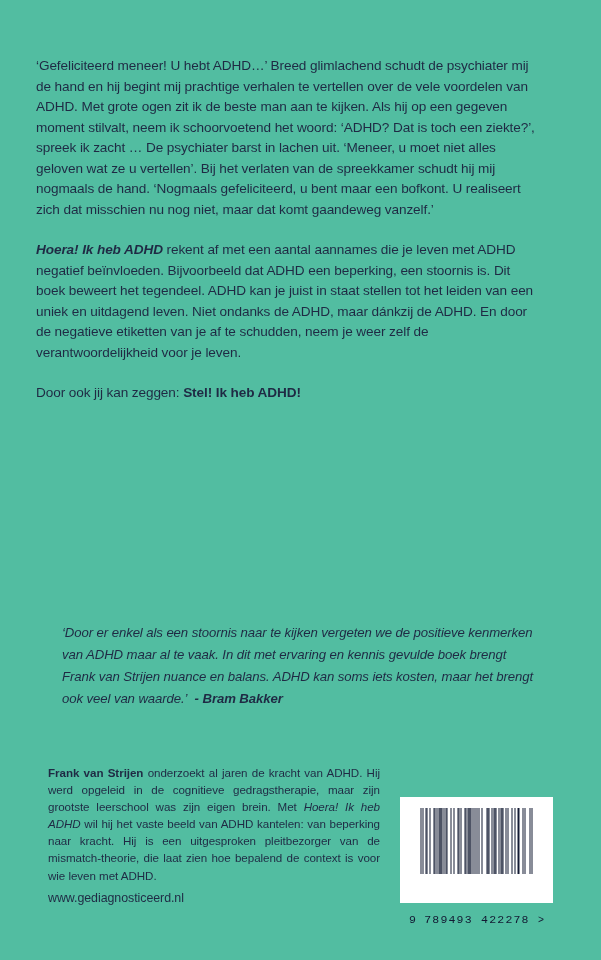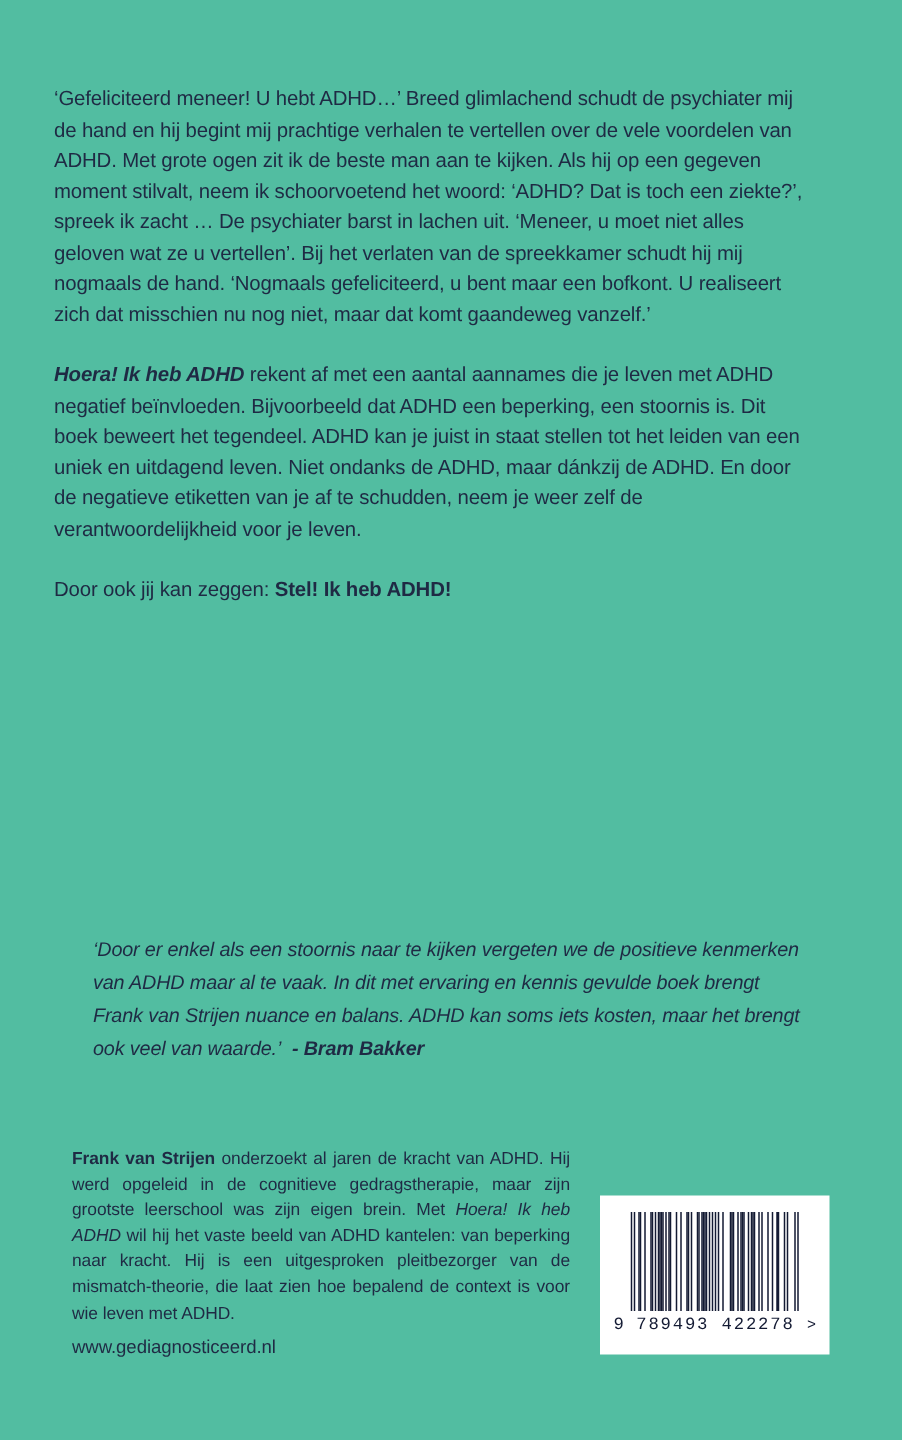--- a/index.html
+++ b/index.html
@@ -121,21 +121,21 @@
     transform: translateX(-50%);
     top: 80px;
     width: 135px;
     font-family: "Liberation Mono", monospace;
     font-size: 11.5px;
     color: #131a33;
     display: flex;
     justify-content: space-between;
     align-items: baseline;
   }
-  .barcode-digits .grp { letter-spacing: 1.2px; }
+  .barcode-digits .grp { letter-spacing: 1.2px; margin-top: 36px; }
   .barcode-digits .lead { letter-spacing: 0; }
   .barcode-digits .term { letter-spacing: 0; font-size: 10px; }
 </style>
 </head>
 <body>
 
 <div class="page">
 
   <div class="content">
     <p class="para"><span>‘Gefeliciteerd meneer! U hebt ADHD…’ Breed glimlachend schudt de psychiater mij de hand en hij begint mij prachtige verhalen te vertellen over de vele voordelen van ADHD. Met grote ogen zit ik de beste man aan te kijken. Als hij op een gegeven moment stilvalt, neem ik schoorvoetend het woord: ‘ADHD? Dat is toch een ziekte?’, spreek ik zacht … De psychiater barst in lachen uit. ‘Meneer, u moet niet alles geloven wat ze u vertellen’. Bij het verlaten van de spreekkamer schudt hij mij nogmaals de hand. ‘Nogmaals gefeliciteerd, u bent maar een bofkont. U realiseert zich dat misschien nu nog niet, maar dat komt gaandeweg vanzelf.’</span></p>

